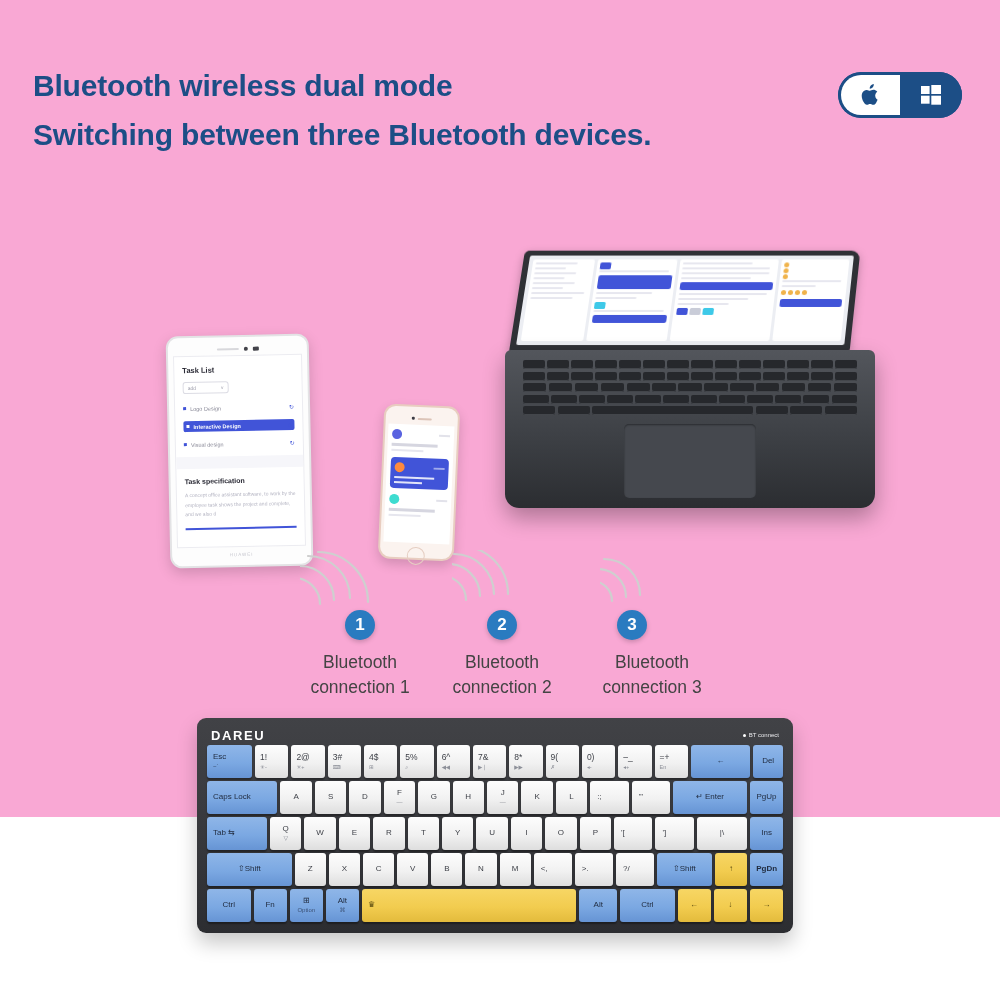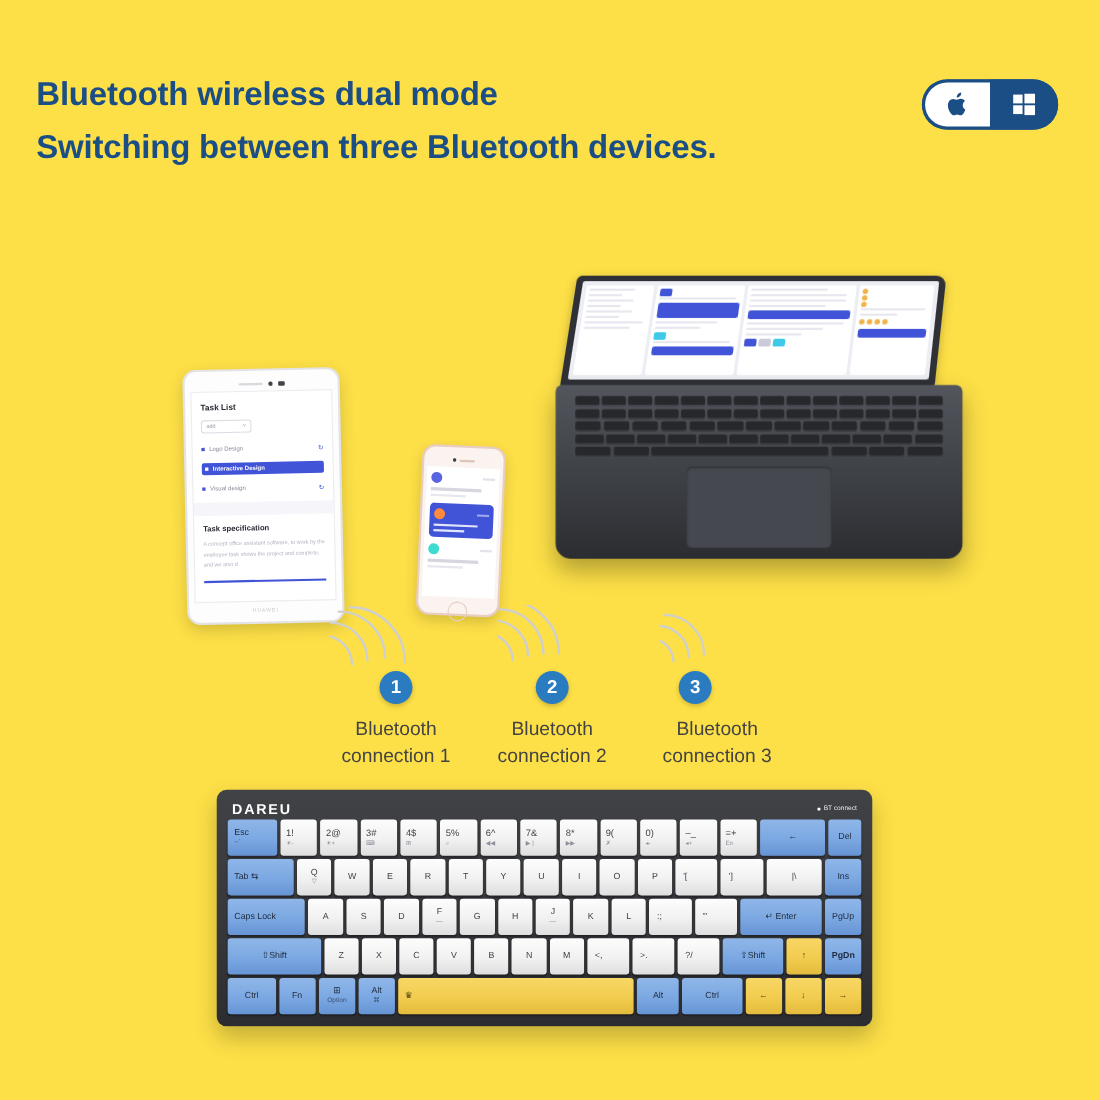--- a/index.html
+++ b/index.html
@@ -2,21 +2,21 @@
 <html><head>
 <meta charset="utf-8">
 <style>
   * { box-sizing: border-box; margin: 0; padding: 0; }
   html, body {
     width: 1000px; height: 1000px;
     background: #ffffff;
     font-family: "Liberation Sans", sans-serif;
     overflow: hidden;
   }
-  #page { position: relative; width: 1000px; height: 1000px; background: #fde047; padding-left: 44px; }
+  #page { position: relative; width: 1000px; height: 817px; background: #f9a8d4; padding-left: 44px; }
 
   
   .headline {
     position: absolute; left: 33px; top: 62px;
     font-size: 30px; font-weight: bold; line-height: 1.62;
     color: #1c4e86; letter-spacing: -0.2px;
   }
   .headline div { white-space: nowrap; }
 
   .os-badge {
@@ -544,20 +544,66 @@
             <span class="sub">En</span>
           </div>
           <div class="key blue" style="flex: 2.1 1 0px;">
             <span class="main">←</span>
           </div>
           <div class="key blue" style="flex: 1.05 1 0px;">
             <span class="main">Del</span>
           </div>
         </div>
         <div class="kb-row">
+          <div class="key blue lbl-left" style="flex: 2.05 1 0px;">
+            <span class="main">Caps Lock</span>
+          </div>
+          <div class="key" style="flex: 1 1 0px;">
+            <span class="main">A</span>
+          </div>
+          <div class="key" style="flex: 1 1 0px;">
+            <span class="main">S</span>
+          </div>
+          <div class="key" style="flex: 1 1 0px;">
+            <span class="main">D</span>
+          </div>
+          <div class="key" style="flex: 1 1 0px;">
+            <span class="main">F</span>
+            <span class="sub">—</span>
+          </div>
+          <div class="key" style="flex: 1 1 0px;">
+            <span class="main">G</span>
+          </div>
+          <div class="key" style="flex: 1 1 0px;">
+            <span class="main">H</span>
+          </div>
+          <div class="key" style="flex: 1 1 0px;">
+            <span class="main">J</span>
+            <span class="sub">—</span>
+          </div>
+          <div class="key" style="flex: 1 1 0px;">
+            <span class="main">K</span>
+          </div>
+          <div class="key" style="flex: 1 1 0px;">
+            <span class="main">L</span>
+          </div>
+          <div class="key sym" style="flex: 1 1 0px;">
+            <span class="main">:;</span>
+          </div>
+          <div class="key sym" style="flex: 1 1 0px;">
+            <span class="main">"'</span>
+          </div>
+          <div class="key blue" style="flex: 2.35 1 0px;">
+            <span class="main">↵ Enter</span>
+          </div>
+          <div class="key blue" style="flex: 1.05 1 0px;">
+            <span class="main">PgUp</span>
+          </div>
+        </div>
+        <div class="kb-row">
           <div class="key blue lbl-left" style="flex: 1.72 1 0px;">
             <span class="main">Tab ⇆</span>
           </div>
           <div class="key" style="flex: 1 1 0px;">
             <span class="main">Q</span>
             <span class="sub">▽</span>
           </div>
           <div class="key" style="flex: 1 1 0px;">
             <span class="main">W</span>
           </div>
@@ -589,66 +635,20 @@
             <span class="main">'[</span>
           </div>
           <div class="key sym" style="flex: 1 1 0px;">
             <span class="main">']</span>
           </div>
           <div class="key" style="flex: 1.6 1 0px;">
             <span class="main">|\</span>
           </div>
           <div class="key blue" style="flex: 1.05 1 0px;">
             <span class="main">Ins</span>
-          </div>
-        </div>
-        <div class="kb-row">
-          <div class="key blue lbl-left" style="flex: 2.05 1 0px;">
-            <span class="main">Caps Lock</span>
-          </div>
-          <div class="key" style="flex: 1 1 0px;">
-            <span class="main">A</span>
-          </div>
-          <div class="key" style="flex: 1 1 0px;">
-            <span class="main">S</span>
-          </div>
-          <div class="key" style="flex: 1 1 0px;">
-            <span class="main">D</span>
-          </div>
-          <div class="key" style="flex: 1 1 0px;">
-            <span class="main">F</span>
-            <span class="sub">—</span>
-          </div>
-          <div class="key" style="flex: 1 1 0px;">
-            <span class="main">G</span>
-          </div>
-          <div class="key" style="flex: 1 1 0px;">
-            <span class="main">H</span>
-          </div>
-          <div class="key" style="flex: 1 1 0px;">
-            <span class="main">J</span>
-            <span class="sub">—</span>
-          </div>
-          <div class="key" style="flex: 1 1 0px;">
-            <span class="main">K</span>
-          </div>
-          <div class="key" style="flex: 1 1 0px;">
-            <span class="main">L</span>
-          </div>
-          <div class="key sym" style="flex: 1 1 0px;">
-            <span class="main">:;</span>
-          </div>
-          <div class="key sym" style="flex: 1 1 0px;">
-            <span class="main">"'</span>
-          </div>
-          <div class="key blue" style="flex: 2.35 1 0px;">
-            <span class="main">↵ Enter</span>
-          </div>
-          <div class="key blue" style="flex: 1.05 1 0px;">
-            <span class="main">PgUp</span>
           </div>
         </div>
         <div class="kb-row">
           <div class="key blue" style="flex: 2.72 1 0px;">
             <span class="main">⇧Shift</span>
           </div>
           <div class="key" style="flex: 1 1 0px;">
             <span class="main">Z</span>
           </div>
           <div class="key" style="flex: 1 1 0px;">

